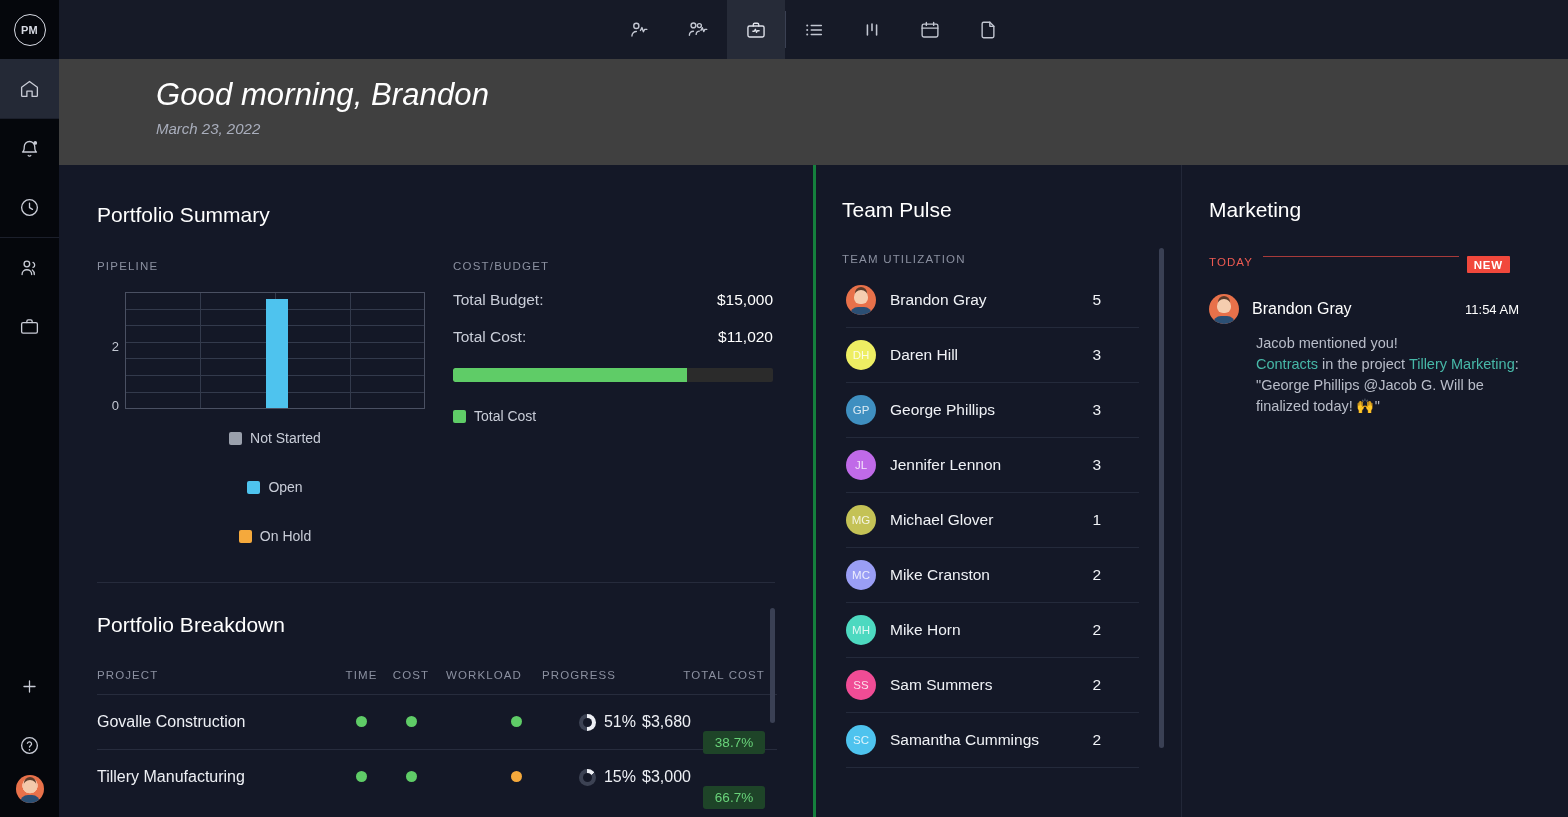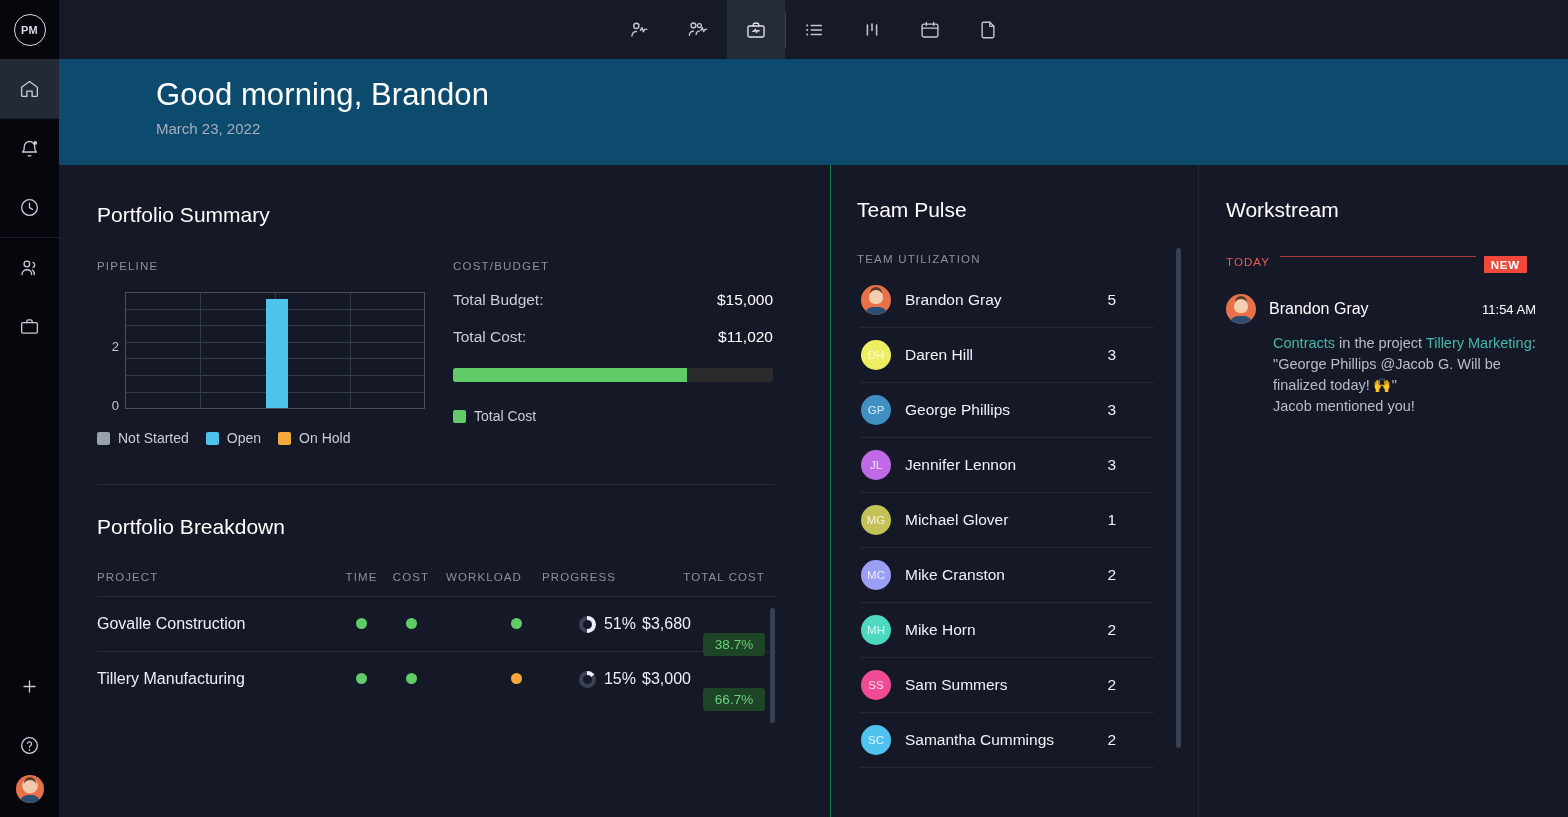--- a/index.html
+++ b/index.html
@@ -64,29 +64,29 @@
     cursor: pointer; position: relative;
   }
   .nav-btn.active { background: #262b38; }
   .nav-btn.sep-after::after {
     content:""; position:absolute; right:-1px; top:11px; bottom:11px;
     width:1px; background:#3a4052;
   }
 
   
   .greeting {
-    height: 106px; background: #0c4a6e; padding: 17px 0 0 97px; flex: 0 0 106px;
+    height: 106px; background: #404040; padding: 17px 0 0 97px; flex: 0 0 106px; font-style: italic;
   }
   .greeting h1 { font-size: 31px; font-weight: 400; color: #ffffff; letter-spacing: .1px; line-height: 1.2; }
   .greeting .date { font-size: 15px; color: #a9aebc; margin-top: 7px; }
 
   
   .body { flex: 1 1 auto; display: flex; background: #141827; min-height: 0; }
   .col-left  { width: 754px; flex: 0 0 754px; position: relative; }
-  .col-mid   { width: 369px; flex: 0 0 369px; position: relative; border-left: 1px solid #15803d; border-right: 1px solid #222738; margin-left: 17px; }
+  .col-mid   { width: 369px; flex: 0 0 369px; position: relative; border-left: 3px solid #15803d; border-right: 1px solid #222738; }
   .col-right { flex: 1 1 auto; position: relative; }
 
   .panel-title { font-size: 21px; color: #ffffff; font-weight: 400; }
   .sublabel {
     font-size: 11.5px; letter-spacing: 1.2px; color: #8b90a0; text-transform: uppercase;
   }
 
   
   .pf-summary { padding: 38px 0 0 38px; }
   .pf-cols { display: flex; margin-top: 33px; }
@@ -102,21 +102,21 @@
   .plot {
     position: relative; width: 300px; height: 117px;
     border: 1px solid #4a5062; border-left: 1px solid #4a5062;
     background:
       repeating-linear-gradient(to bottom, transparent 0 15.6px, #333a4c 15.6px 16.6px),
       repeating-linear-gradient(to right, transparent 0 74px, #333a4c 74px 75px);
   }
   .bar {
     position: absolute; bottom: 0; background: #4ec3ee;
   }
-  .legend { display: flex; gap: 17px; margin-top: 21px; align-items: center; }
+  .legend { display: flex; gap: 33px; margin-top: 21px; align-items: center; flex-direction: column; }
   .legend-item { display: flex; align-items: center; gap: 8px; font-size: 14px; color: #c9cdd8; }
   .sw { width: 13px; height: 13px; border-radius: 2px; }
 
   .cost-row {
     display: flex; justify-content: space-between; align-items: baseline;
     margin-top: 19px; font-size: 15.5px;
   }
   .cost-row .lbl { color: #c9cdd8; }
   .cost-row .val { color: #ffffff; }
   .bar-track {
@@ -520,39 +520,39 @@
               <span class="tp-name">Samantha Cummings</span>
               <span class="tp-val">2</span>
             </div>
           </div>
         </div>
         <div class="scrollbar" style="right:17px;top:83px;height:500px;"></div>
       </div>
 
       <div class="col-right">
         <div class="ws">
-          <div class="panel-title">Workstream</div>
+          <div class="panel-title">Marketing</div>
 
           <div class="ws-timeline">
             <span class="ws-today">TODAY</span>
             <span class="ws-line"></span>
             <span class="ws-new">NEW</span>
           </div>
 
           <div class="ws-item">
             <div class="ws-head">
               <span class="av photo" style="background:#e8714a"></span>
               <span class="ws-name">Brandon Gray</span>
               <span class="ws-time">11:54 AM</span>
             </div>
             <div class="ws-body">
+              <div>Jacob mentioned you!</div>
               <div>
                 <span class="lnk">Contracts</span><span> in the project </span><span class="lnk">Tillery Marketing</span><span>: "George Phillips @Jacob G. Will be finalized today! 🙌"</span>
               </div>
-              <div>Jacob mentioned you!</div>
             </div>
           </div>
         </div>
       </div>
 
     </div>
   </div>
 </div>
 
 </body></html>

